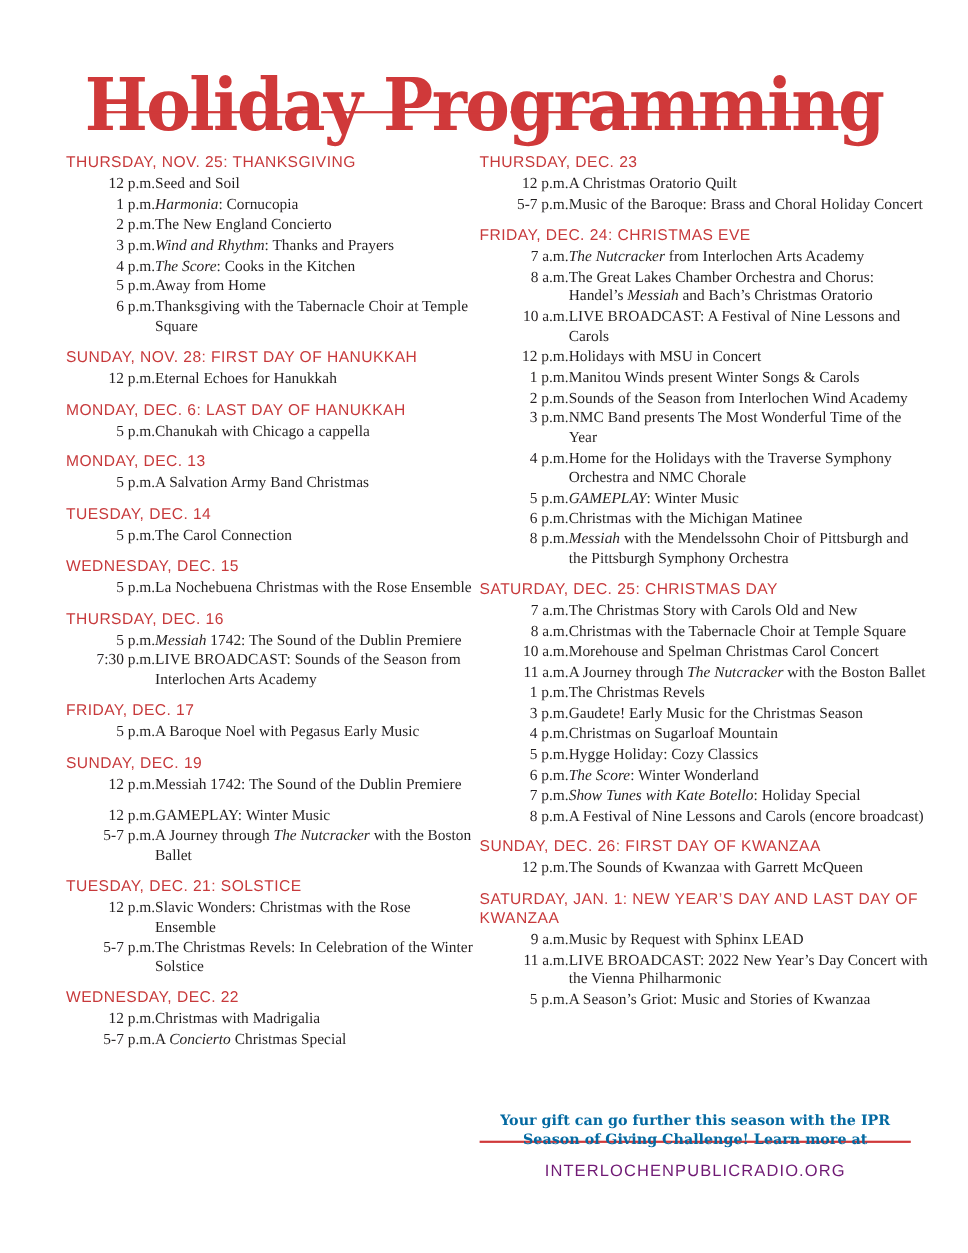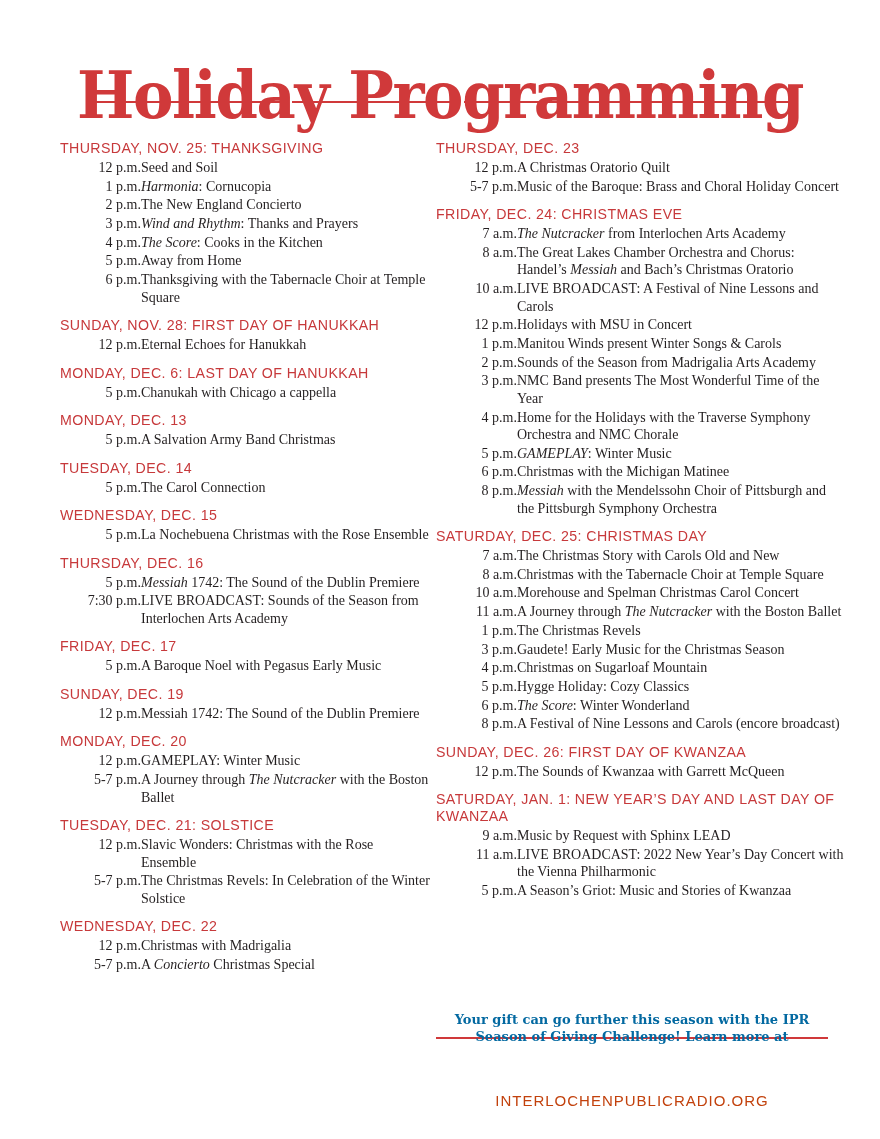--- a/index.html
+++ b/index.html
@@ -24,21 +24,21 @@
     .time { width: 81px; flex: 0 0 81px; text-align: right; }
     .prog { flex: 1 1 auto; }
     .prog i { font-style: italic; }
     .footer-rule { position: absolute; left: 436px; width: 392px; top: 1037px; height: 2px; background: #d0393a; }
     .footer-text {
       position: absolute; left: 436px; width: 392px; top: 1011px; text-align: center;
       font-family: "DejaVu Serif", serif; font-weight: bold; color: #0369a1; font-size: 13px; line-height: 17px;
     }
     .footer-url {
       position: absolute; left: 436px; width: 392px; top: 1056px; text-align: center;
-      font-family: "Liberation Sans", sans-serif; font-size: 15px; letter-spacing: 1px; color: #c2410c; margin-top: 36px;
+      font-family: "Liberation Sans", sans-serif; font-size: 15px; letter-spacing: 1px; color: #701a75;
     }
   </style>
 </head>
 <body>
 
 <h1 class="title">Holiday Programming</h1>
 <div class="title-rule" style="left:90px;width:190px;"></div>
 <div class="title-rule" style="left:292px;width:158px;"></div>
 <div class="title-rule" style="left:464px;width:330px;"></div>
 
@@ -128,21 +128,20 @@
       </div>
     </div>
     <div class="day">
       <div class="day-heading">SUNDAY, DEC. 19</div>
       <div class="row">
         <div class="time">12 p.m.</div>
         <div class="prog"><span>Messiah 1742: The Sound of the Dublin Premiere</span></div>
       </div>
     </div>
     <div class="day">
-      <div class="day-heading">MONDAY, DEC. 20</div>
       <div class="row">
         <div class="time">12 p.m.</div>
         <div class="prog"><span>GAMEPLAY: Winter Music</span></div>
       </div>
       <div class="row">
         <div class="time">5-7 p.m.</div>
         <div class="prog"><span>A Journey through </span><i>The Nutcracker</i><span> with the Boston Ballet</span></div>
       </div>
     </div>
     <div class="day">
@@ -197,21 +196,21 @@
       <div class="row">
         <div class="time">12 p.m.</div>
         <div class="prog"><span>Holidays with MSU in Concert</span></div>
       </div>
       <div class="row">
         <div class="time">1 p.m.</div>
         <div class="prog"><span>Manitou Winds present Winter Songs &amp; Carols</span></div>
       </div>
       <div class="row">
         <div class="time">2 p.m.</div>
-        <div class="prog"><span>Sounds of the Season from Madrigalia Arts Academy</span></div>
+        <div class="prog"><span>Sounds of the Season from Interlochen Wind Academy</span></div>
       </div>
       <div class="row">
         <div class="time">3 p.m.</div>
         <div class="prog"><span>NMC Band presents The Most Wonderful Time of the Year</span></div>
       </div>
       <div class="row">
         <div class="time">4 p.m.</div>
         <div class="prog"><span>Home for the Holidays with the Traverse Symphony Orchestra and NMC Chorale</span></div>
       </div>
       <div class="row">
@@ -257,20 +256,24 @@
         <div class="time">4 p.m.</div>
         <div class="prog"><span>Christmas on Sugarloaf Mountain</span></div>
       </div>
       <div class="row">
         <div class="time">5 p.m.</div>
         <div class="prog"><span>Hygge Holiday: Cozy Classics</span></div>
       </div>
       <div class="row">
         <div class="time">6 p.m.</div>
         <div class="prog"><i>The Score</i><span>: Winter Wonderland</span></div>
+      </div>
+      <div class="row">
+        <div class="time">7 p.m.</div>
+        <div class="prog"><i>Show Tunes with Kate Botello</i><span>: Holiday Special</span></div>
       </div>
       <div class="row">
         <div class="time">8 p.m.</div>
         <div class="prog"><span>A Festival of Nine Lessons and Carols (encore broadcast)</span></div>
       </div>
     </div>
     <div class="day">
       <div class="day-heading">SUNDAY, DEC. 26: FIRST DAY OF KWANZAA</div>
       <div class="row">
         <div class="time">12 p.m.</div>

